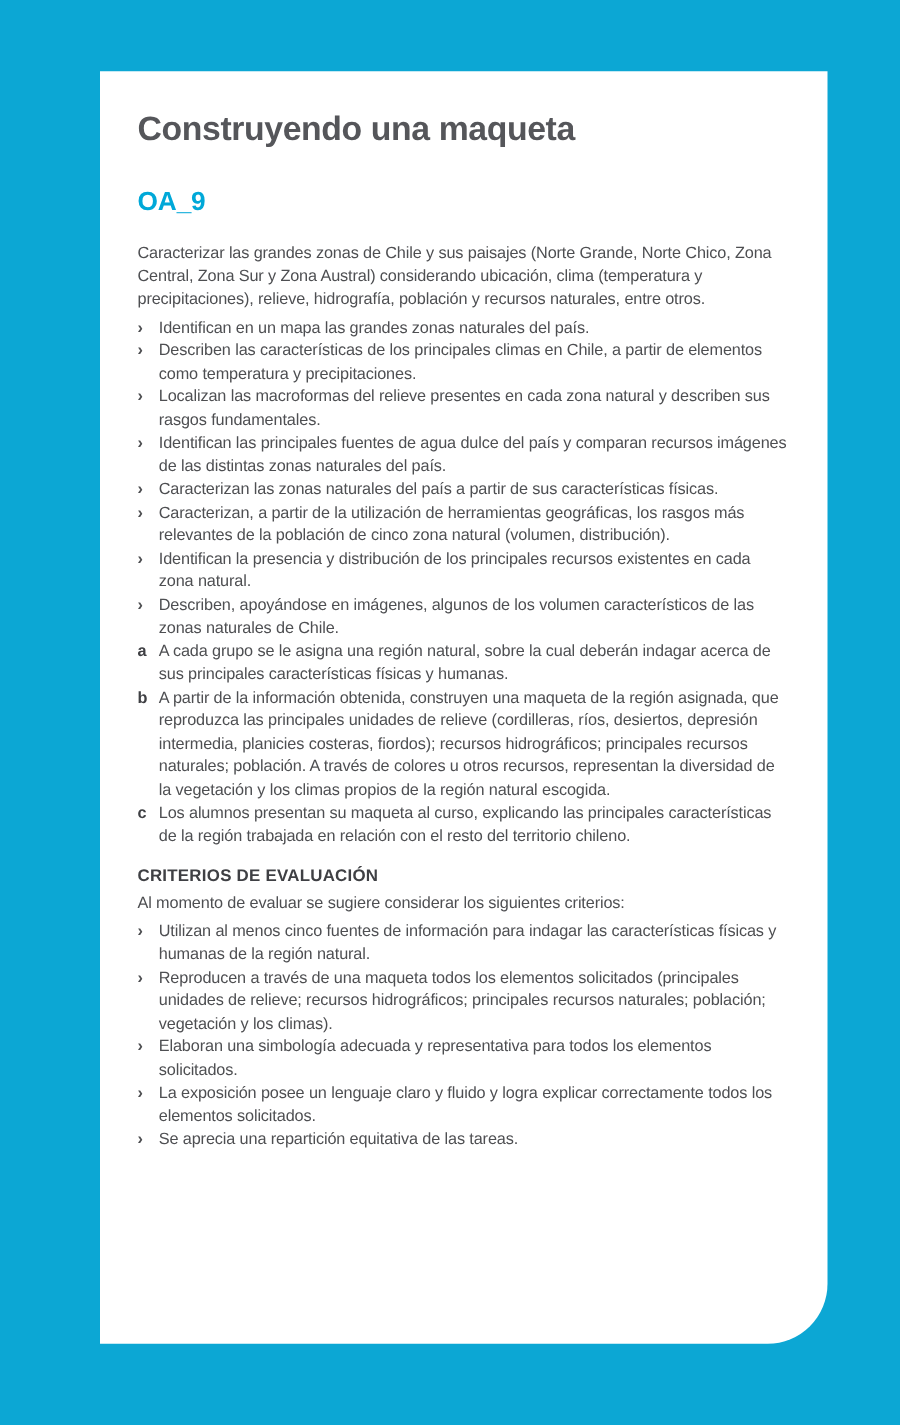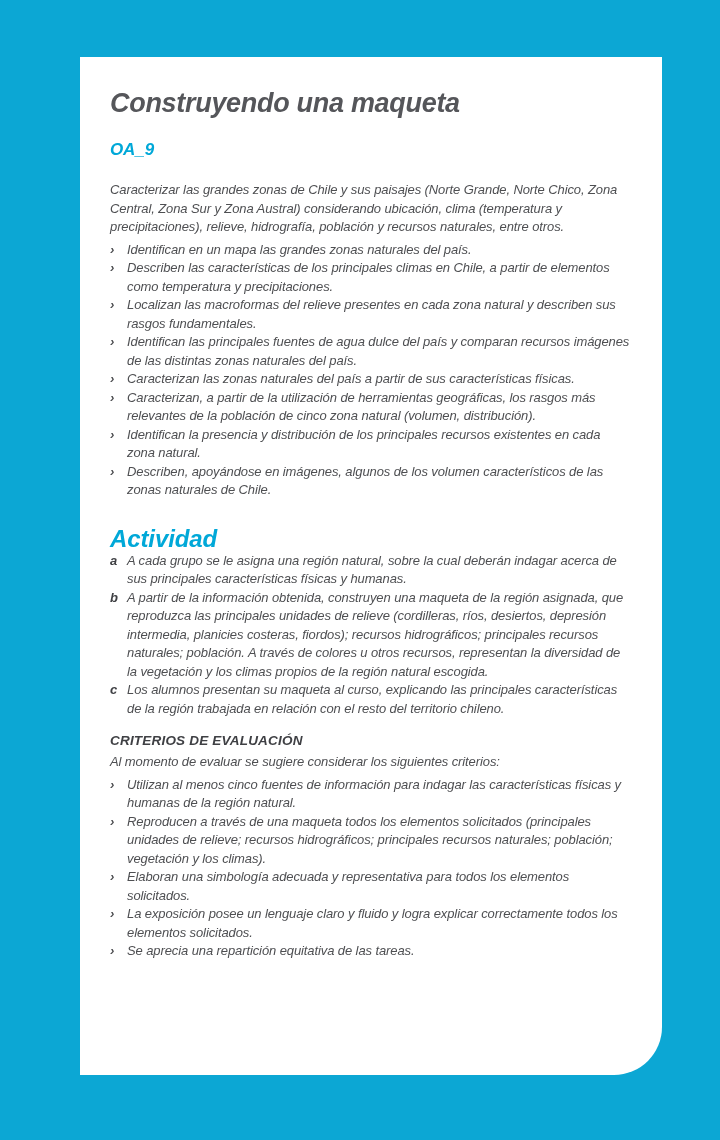--- a/index.html
+++ b/index.html
@@ -25,32 +25,31 @@
     border-bottom-right-radius: 48px;
   }
   .content {
     position: absolute;
     left: 30px; top: 31px;
     width: 520px;
     color: var(--body-text);
     font-size: 13px;
     letter-spacing: -0.1px;
     line-height: 18.5px;
-    font-style: italic;
   }
   .doc-title {
     font-size: 27px;
     line-height: 30px;
     font-weight: bold;
     color: var(--title);
     letter-spacing: -0.3px;
   }
   .oa-code {
-    margin-top: 20px;
-    font-size: 17px;
+    margin-top: 32px;
+    font-size: 21px;
     line-height: 24px;
     font-weight: bold;
     color: var(--accent);
   }
   .oa-desc { margin-top: 19px; }
   .subheading {
     margin-top: 15px;
     font-size: 13.5px;
     line-height: 16px;
     font-weight: bold;
@@ -136,21 +135,20 @@
           </li>
 
           <li class="bullet-item">
             <span class="bullet-marker">›</span>
             <span class="bullet-text">Describen, apoyándose en imágenes, algunos de los volumen característicos de las zonas naturales de Chile.</span>
           </li>
         </ul>
     </section>
 
     <section>
-      <h2 class="section-heading">Actividad</h2>
       <div class="steps">
 
           <div class="step-item">
             <span class="step-letter">a</span>
             <span class="step-text">A cada grupo se le asigna una región natural, sobre la cual deberán indagar acerca de sus principales características físicas y humanas.</span>
           </div>
 
           <div class="step-item">
             <span class="step-letter">b</span>
             <span class="step-text">A partir de la información obtenida, construyen una maqueta de la región asignada, que reproduzca las principales unidades de relieve (cordilleras, ríos, desiertos, depresión intermedia, planicies costeras, fiordos); recursos hidrográficos; principales recursos naturales; población. A través de colores u otros recursos, representan la diversidad de la vegetación y los climas propios de la región natural escogida.</span>

